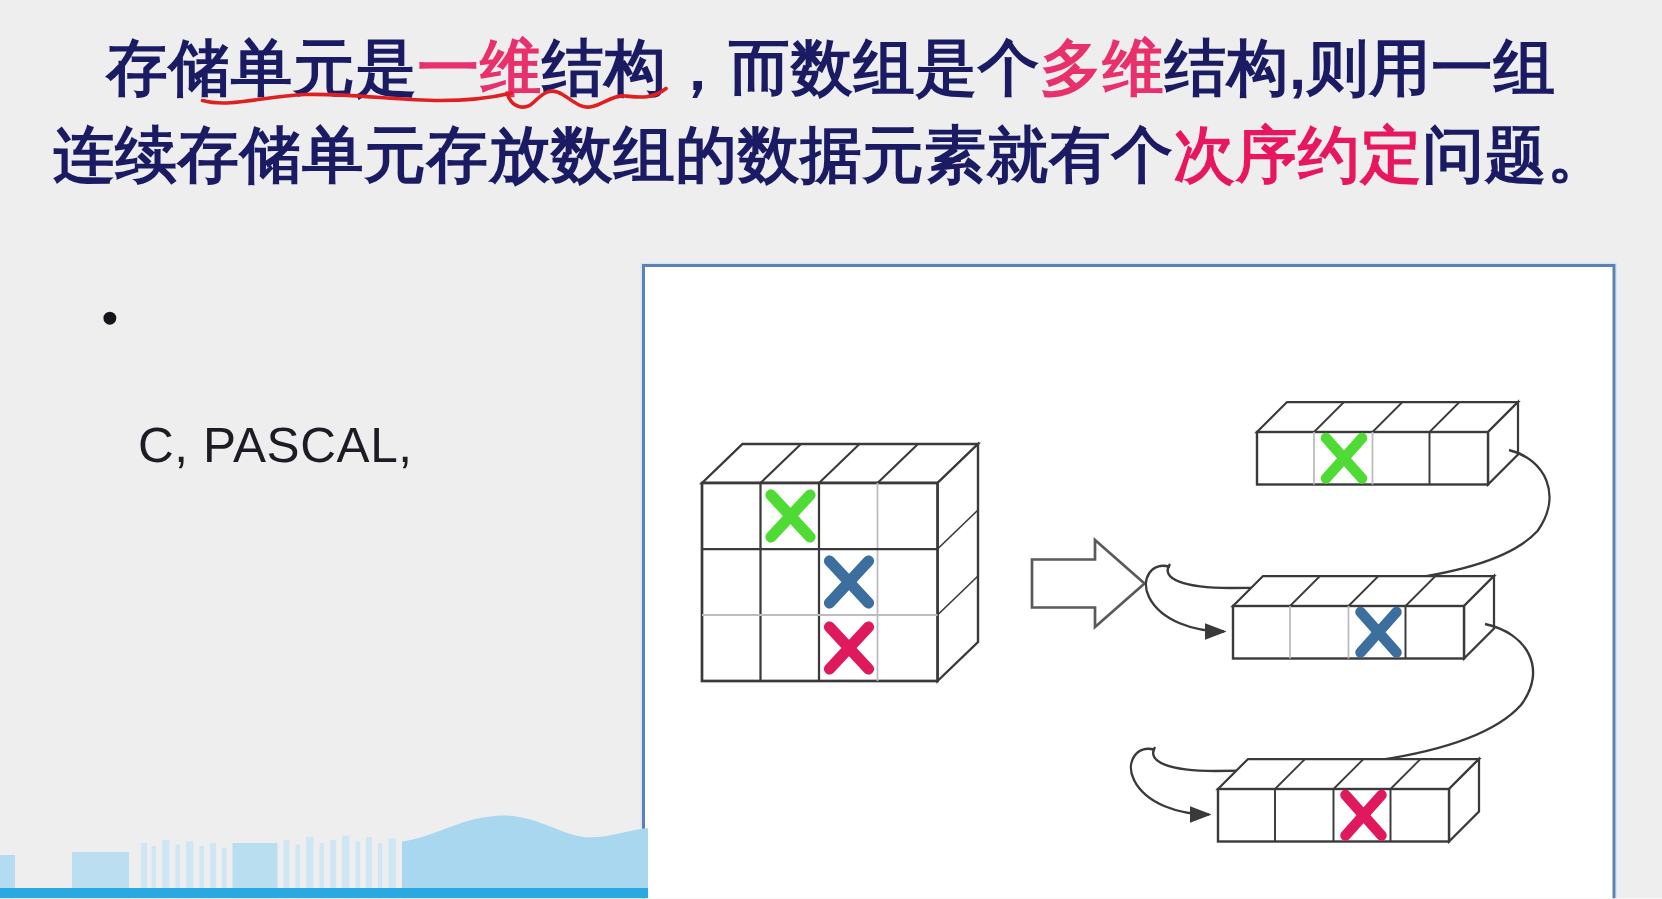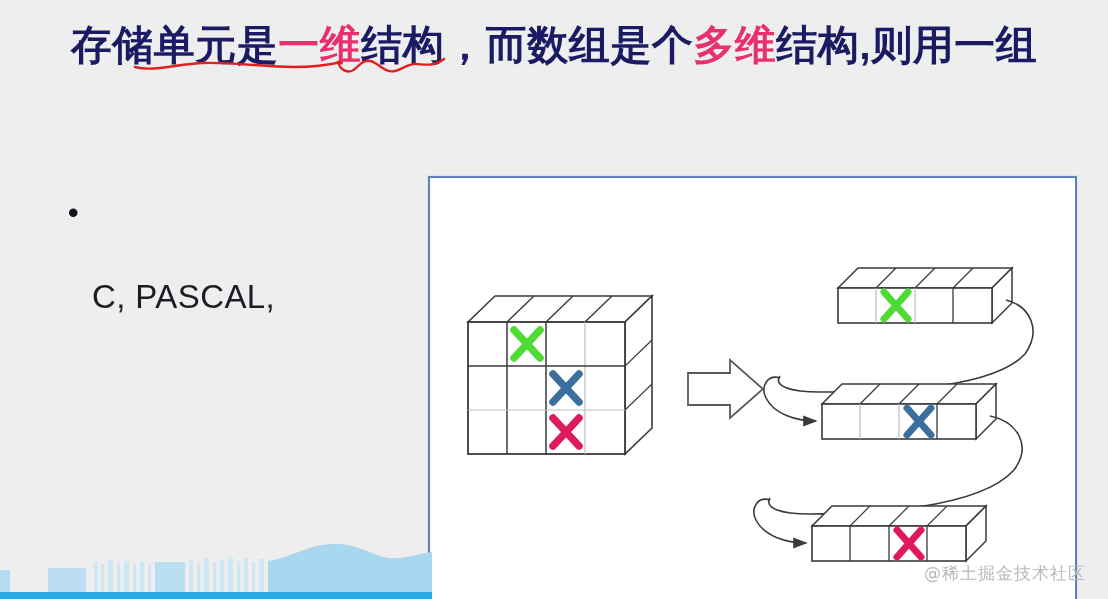--- a/index.html
+++ b/index.html
@@ -131,20 +131,21 @@
     background: #2aa8e0;
   }
 </style>
 </head>
 <body>
 
 <div id="slide">
 
   <div class="heading">
     <span class="line"><span>存储单元是</span><span class="hl">一维</span><span>结构，而数组是个</span><span class="hl">多维</span><span>结构,则用一组</span></span>
+    <span class="line"><span>连续存储单元存放数组的数据元素就有个</span><span class="hl-strong">次序约定</span><span>问题。</span></span>
   </div>
 
   <svg class="annot" id="annot-underline-1" width="210" height="22" viewBox="0 0 210 22">
     <path d="M2,13 C20,18 44,10 70,9 C100,8 132,13 160,13 C178,13 196,11 208,8" fill="none" stroke="#e02020" stroke-width="2.4" stroke-linecap="round"></path>
   </svg>
 
   <svg class="annot" id="annot-squiggle-1" width="112" height="26" viewBox="0 0 112 26">
     <path d="M3,10 C6,20 15,22 21,16 C27,10 32,6 40,11 C47,15 52,21 60,19 C68,17 74,11 82,12 C92,13 100,14 109,7" fill="none" stroke="#e02020" stroke-width="2.4" stroke-linecap="round"></path>
   </svg>
 
@@ -260,21 +261,20 @@
         <line x1="497" y1="348" x2="497" y2="383" stroke="#3a3a3a" stroke-width="1.3"></line>
         <g stroke="#e0195e" stroke-width="7" stroke-linecap="round">
           <line x1="467" y1="352" x2="491" y2="379"></line>
           <line x1="491" y1="352" x2="467" y2="379"></line>
         </g>
       </g>
 
     </svg>
   </div>
 
-  <div id="watermark">@稀土掘金技术社区</div>
 
   <svg id="waveform" viewBox="0 0 432 75" preserveAspectRatio="none">
     <path d="M0,46 L0,75 L10,75 L10,46 Z" fill="#a9d7ef" opacity="0.85"></path>
     <path d="M48,44 L48,75 L86,75 L86,44 Z" fill="#b5dbf0" opacity="0.9"></path>
     <g fill="#cfe7f5">
       <rect x="94" y="38" width="4" height="37"></rect>
       <rect x="101" y="40" width="3" height="35"></rect>
       <rect x="108" y="36" width="5" height="39"></rect>
       <rect x="117" y="39" width="3" height="36"></rect>
       <rect x="124" y="37" width="5" height="38"></rect>

